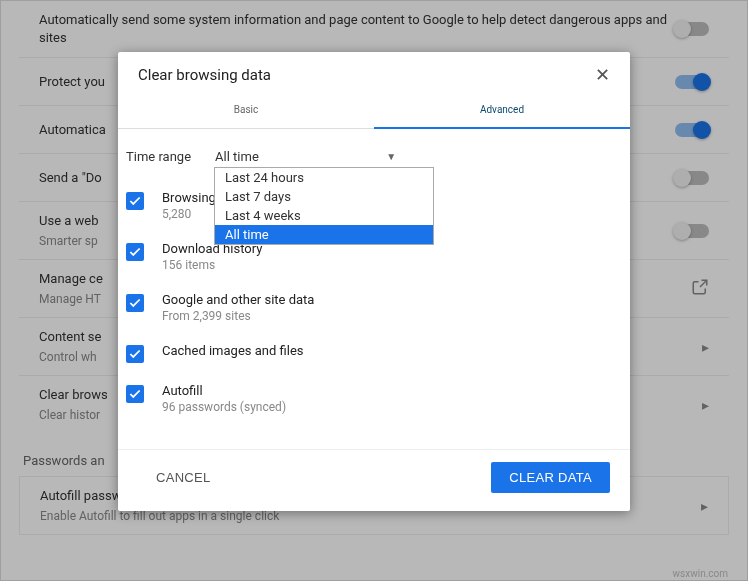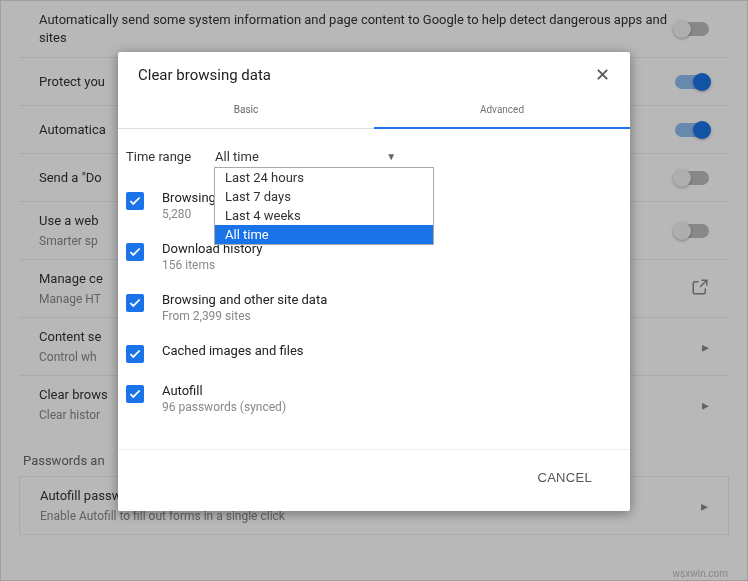--- a/index.html
+++ b/index.html
@@ -99,21 +99,21 @@
     }
     .tab {
       flex: 1;
       text-align: center;
       padding: 12px 8px;
       color: #666;
       font-size: 10px;
       cursor: pointer;
     }
     .tab.active {
-      color: #737373;
+      color: #0c4a6e;
       border-bottom: 2px solid #1a73e8;
       margin-bottom: -1px;
     }
     .modal-body {
       position: relative;
       padding: 16px 8px 8px;
       height: 320px;
       overflow: hidden;
     }
     .scroll-wrap {
@@ -169,21 +169,21 @@
       align-items: center;
       justify-content: center;
       flex-shrink: 0;
       margin-top: 2px;
     }
     .chk svg { width: 14px; height: 14px; }
     .chk-txt { color: #222; font-size: 13px; }
     .chk-sub { color: #888; font-size: 12px; margin-top: 2px; }
     .modal-footer {
       display: flex;
-      justify-content: flex-end;
+      justify-content: space-between;
       gap: 28px;
       padding: 12px 20px 18px;
       border-top: 1px solid #eee;
     }
     .btn {
       padding: 8px 18px;
       font-size: 13px;
       font-weight: 500;
       letter-spacing: 0.3px;
       border: none;
@@ -258,21 +258,21 @@
           <div>Clear brows</div>
           <div class="setting-sub">Clear histor</div>
         </div>
         <span class="chevron">▸</span>
       </div>
     </div>
   <div class="section-label">Passwords an</div>
   <div class="setting-row" style="border:1px solid #eee;">
     <div class="setting-text">
       <div>Autofill passwords</div>
-      <div class="setting-sub">Enable Autofill to fill out forms in a single click</div>
+      <div class="setting-sub">Enable Autofill to fill out apps in a single click</div>
     </div>
     <span class="chevron">▸</span>
   </div>
 </div>
 
 <div class="modal-overlay">
   <div class="modal">
     <div class="modal-header">
       <div class="modal-title">Clear browsing data</div>
       <div class="close-x">✕</div>
@@ -313,21 +313,21 @@
                 <div class="chk-sub">156 items</div>
               </div>
             </div>
             <div class="check-item">
               <div class="chk">
                 <svg viewBox="0 0 24 24" fill="none" stroke="#fff" stroke-width="3">
                   <polyline points="4 12 9 17 20 6"></polyline>
                 </svg>
               </div>
               <div>
-                <div class="chk-txt">Browsing and other site data</div>
+                <div class="chk-txt">Google and other site data</div>
                 <div class="chk-sub">From 2,399 sites</div>
               </div>
             </div>
             <div class="check-item">
               <div class="chk">
                 <svg viewBox="0 0 24 24" fill="none" stroke="#fff" stroke-width="3">
                   <polyline points="4 12 9 17 20 6"></polyline>
                 </svg>
               </div>
               <div>
@@ -350,17 +350,18 @@
       </div>
       <div class="dropdown-list" id="dd-list">
           <div class="dd-item">Last 24 hours</div>
           <div class="dd-item">Last 7 days</div>
           <div class="dd-item">Last 4 weeks</div>
           <div class="dd-item sel">All time</div>
         </div>
     </div>
     <div class="modal-footer">
       <button class="btn btn-flat">CANCEL</button>
+      <button class="btn btn-primary">CLEAR DATA</button>
     </div>
   </div>
 </div>
 
 <div class="watermark">wsxwin.com</div>
 
 </body></html>

